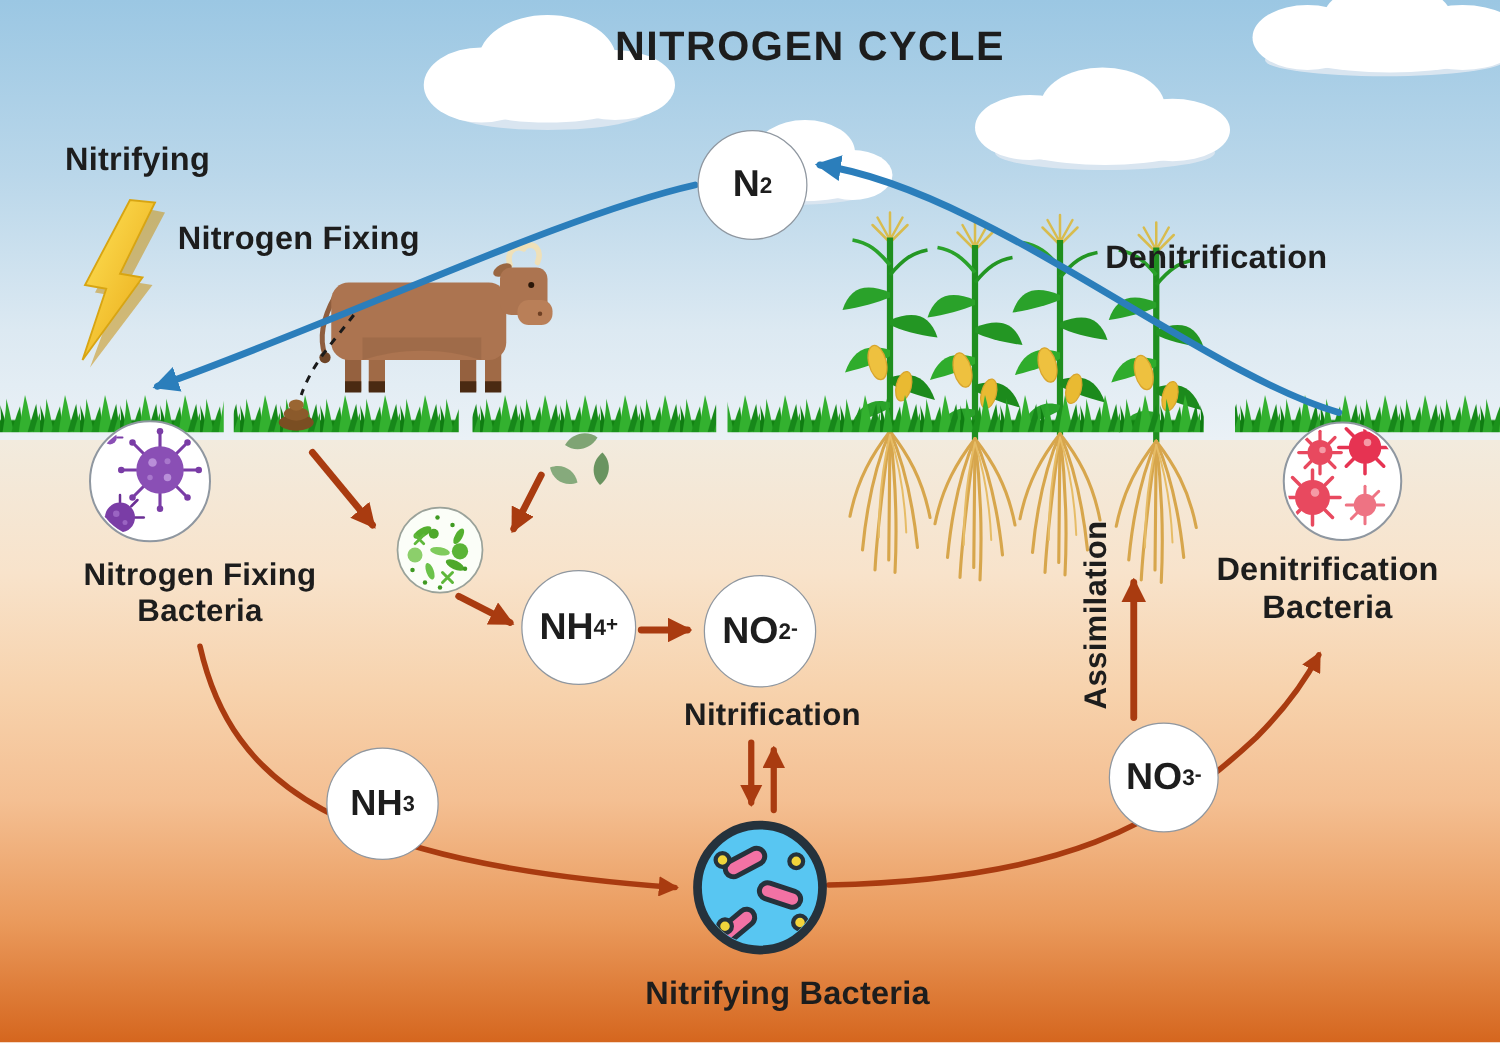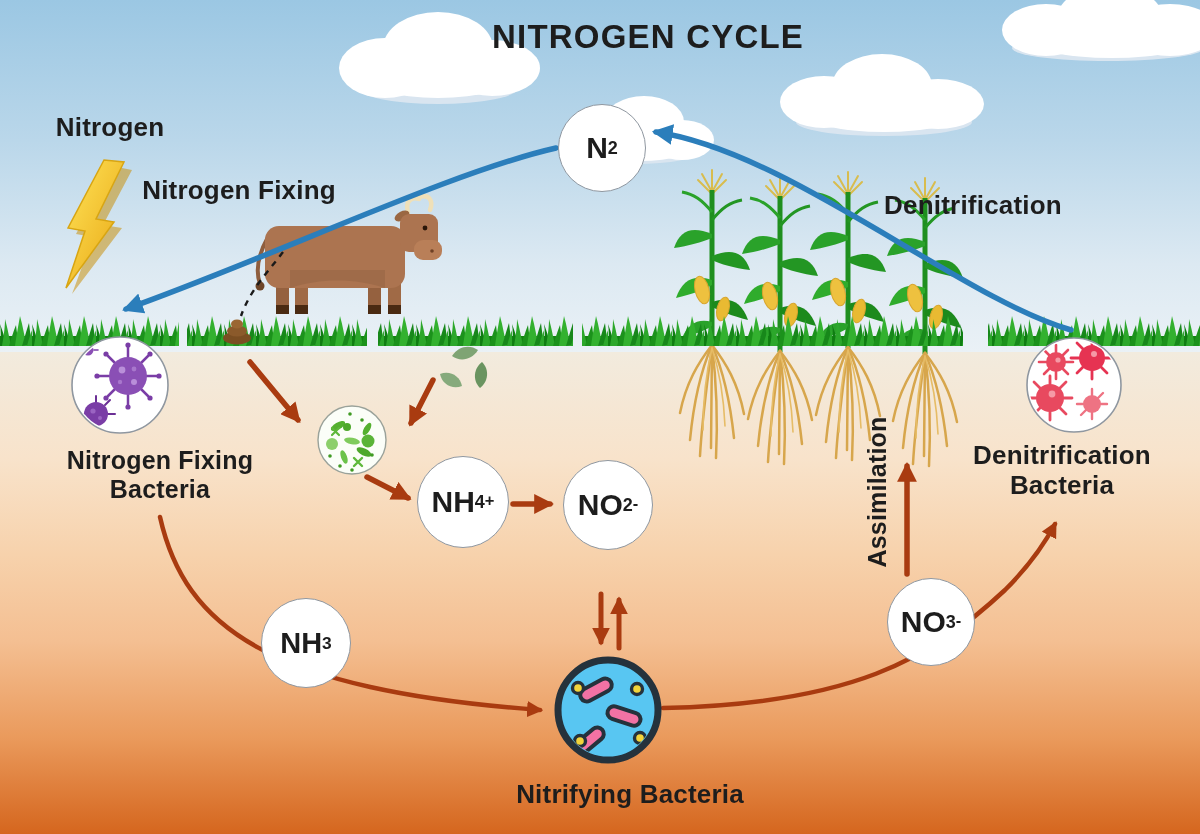--- a/index.html
+++ b/index.html
@@ -346,27 +346,28 @@
         </g>
         <circle cx="1092" cy="404" r="9" fill="#EE7383"></circle>
         <circle cx="1052" cy="394" r="3.4" fill="#F59AA6"></circle>
           <circle cx="1094" cy="354" r="3" fill="#F59AA6"></circle>
         <circle cx="1058" cy="360" r="2.6" fill="#F59AA6"></circle>
       </g>
     </g>
   </svg>
 
   <div class="lbl title">NITROGEN CYCLE</div>
-  <div class="lbl l-lightning">Nitrogen</div>
+  <div class="lbl l-lightning">Nitrifying</div>
   <div class="lbl l-nfix">Nitrogen Fixing</div>
   <div class="lbl l-denit">Denitrification</div>
   <div class="lbl l-2line l-nfb">
     <div>Nitrogen Fixing</div>
     <div>Bacteria</div>
   </div>
+  <div class="lbl l-nitrif">Nitrification</div>
   <div class="lbl l-nitrifying">Nitrifying Bacteria</div>
   <div class="lbl l-2line l-db">
     <div>Denitrification</div>
     <div>Bacteria</div>
   </div>
   <div class="lbl l-assim">
     <span>Assimilation</span>
   </div>
 
   <div class="mol" id="mol-n2">

